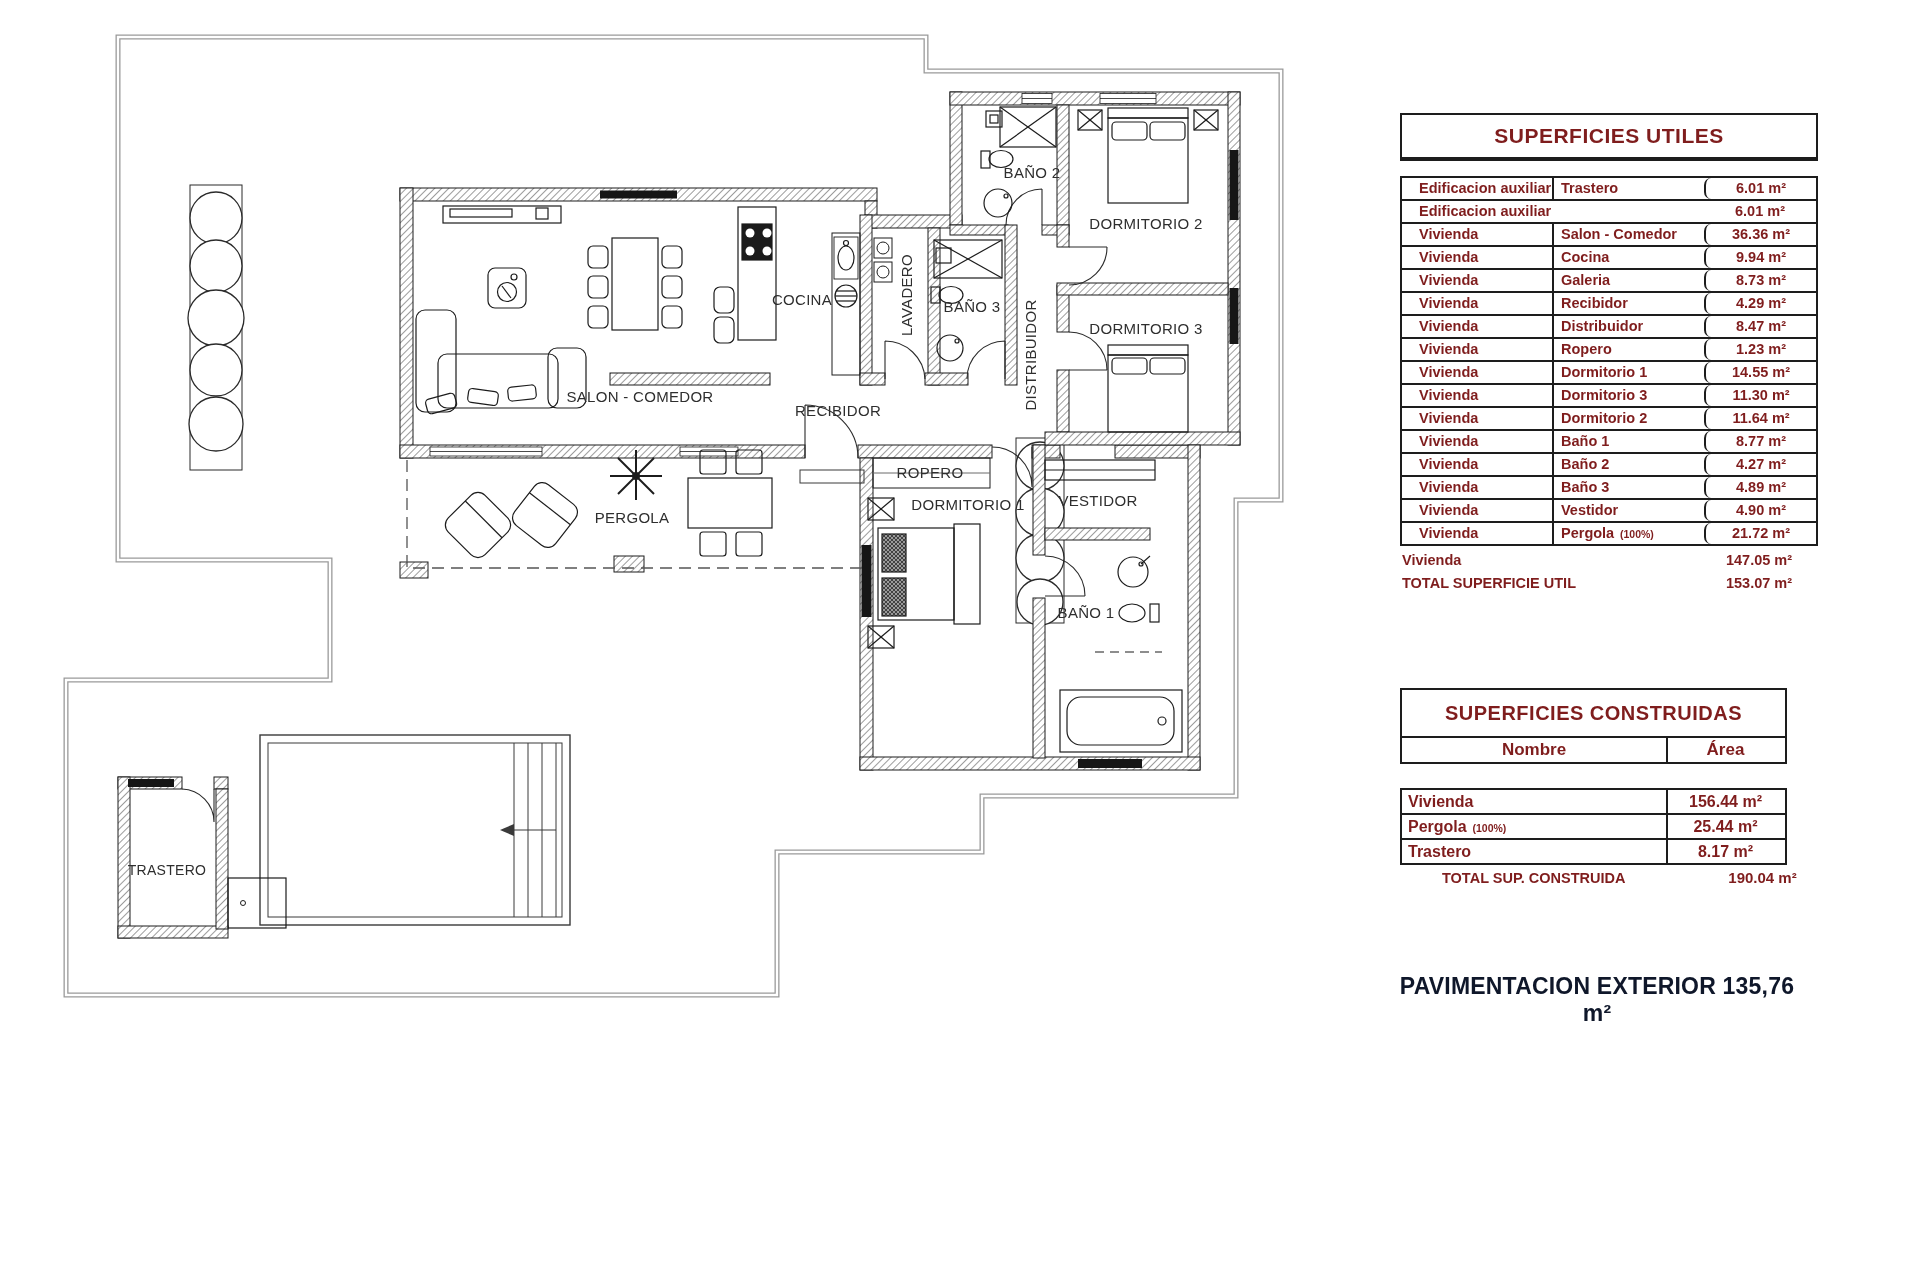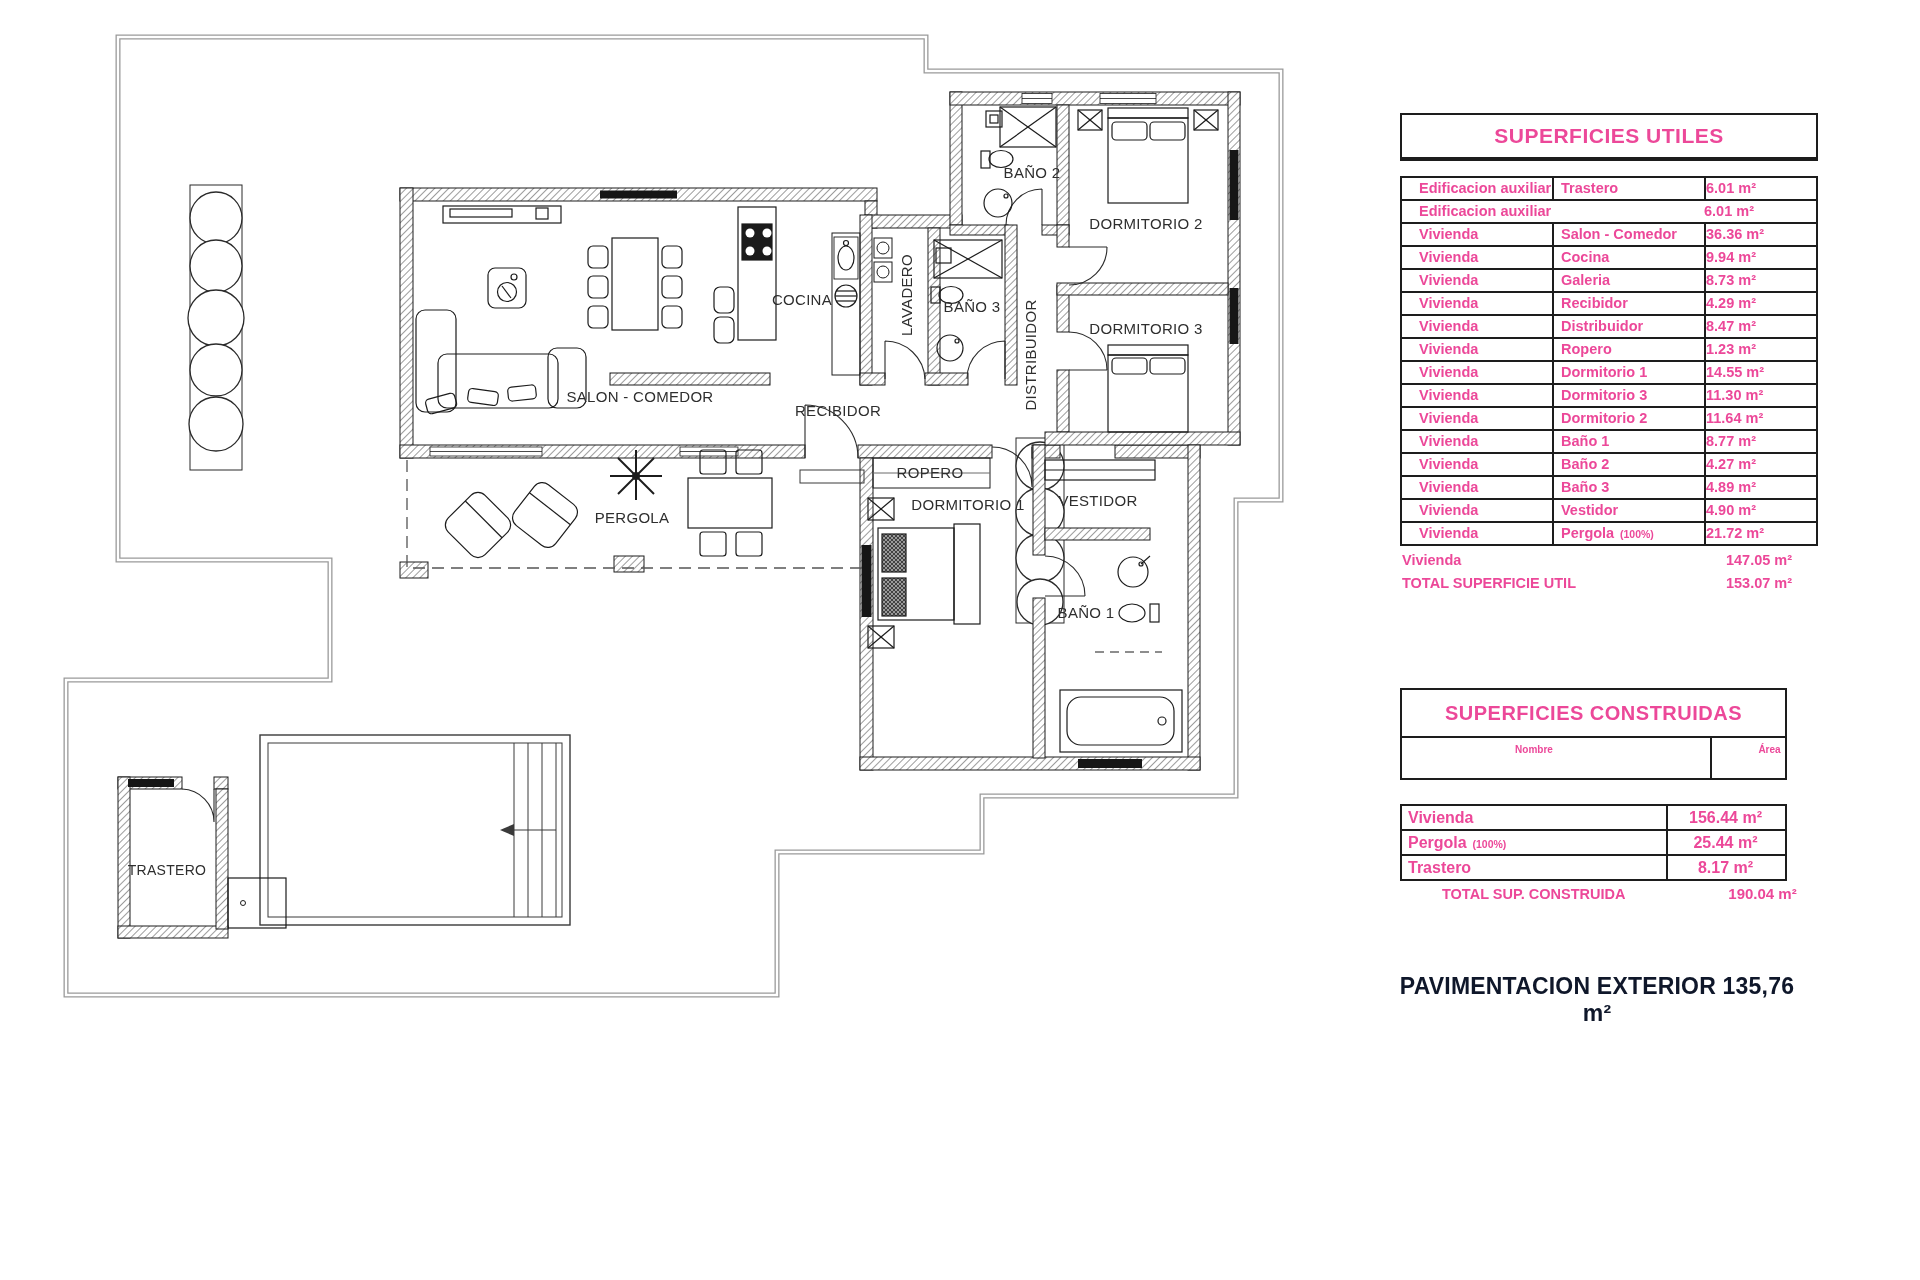--- a/index.html
+++ b/index.html
@@ -1,44 +1,44 @@
 <!DOCTYPE html>
 <html><head>
 <meta charset="utf-8">
 <style>
   html,body{margin:0;padding:0;background:#ffffff;}
   .page{position:relative;width:1920px;height:1280px;background:#fff;overflow:hidden;
         font-family:"Liberation Sans",sans-serif;color:#111;}
   svg text{font-family:"Liberation Sans",sans-serif;}
 
   
-  .tbl{position:absolute;font-weight:bold;color:#ec4899;}
+  .tbl{position:absolute;font-weight:bold;color:#7f1d1d;}
   #t1{left:1400px;top:113px;width:418px;}
   #t2{left:1400px;top:688px;width:387px;}
   .headbox{border:2px solid #1d1d1d;background:#fff;}
   .ttl1{height:42px;line-height:42px;text-align:center;font-size:21px;letter-spacing:.5px;border-bottom:2px solid #1d1d1d;}
   .cols1{display:grid;grid-template-columns:150px 152px 112px;height:28px;line-height:28px;font-size:15px;}
   .cols1 .h2{border-left:2px solid #1d1d1d;padding-left:7px;}
   .cols1 .h1{text-align:center;}
   .cols1 .h3{border-left:2px solid #1d1d1d;text-align:center;}
   #utiles-rows{margin-top:17px;}
   .trow3{display:grid;grid-template-columns:150px 152px 112px;height:21px;line-height:21px;
          border:2px solid #1d1d1d;margin-top:-2px;font-size:14.5px;background:#fff;}
   .trow3 .c{overflow:hidden;white-space:nowrap;}
   .trow3 .e{padding-left:17px;}
   .trow3 .s{border-left:2px solid #1d1d1d;padding-left:7px;}
-  .trow3 .v{border-left:2px solid #1d1d1d;}
+  .trow3 .v{border-left:2px solid #1d1d1d;text-align:center;border-radius:7px;}
   .trow3.nosep .s,.trow3.nosep .v{border-left:none;}
   .note{font-style:normal;font-size:10.5px;font-weight:bold;}
   .totals3{display:grid;grid-template-columns:300px 118px;height:23px;line-height:23px;font-size:14.5px;}
   .totals3 .v{text-align:center;}
   .totals3 .l{padding-left:2px;}
 
   .ttl2{height:46px;line-height:46px;text-align:center;font-size:20px;letter-spacing:.5px;border-bottom:2px solid #1d1d1d;}
-  .cols2{display:grid;grid-template-columns:264px 117px;height:40px;line-height:24px;font-size:10px;gap:44px;}
+  .cols2{display:grid;grid-template-columns:264px 117px;height:24px;line-height:24px;font-size:17px;}
   .cols2 .h1{text-align:center;}
   .cols2 .h2{border-left:2px solid #1d1d1d;text-align:center;}
   #constr-rows{margin-top:26px;}
   .trow2{display:grid;grid-template-columns:264px 117px;height:23px;line-height:23px;
          border:2px solid #1d1d1d;margin-top:-2px;font-size:16px;background:#fff;}
   .trow2 .s{padding-left:6px;white-space:nowrap;}
   .trow2 .v{border-left:2px solid #1d1d1d;text-align:center;}
   .totals2{display:grid;grid-template-columns:264px 117px;height:26px;line-height:26px;font-size:14.5px;margin-left:40px;}
   .totals2 .v{text-align:center;font-size:15px;}
   .totals2 .l{padding-left:2px;}

